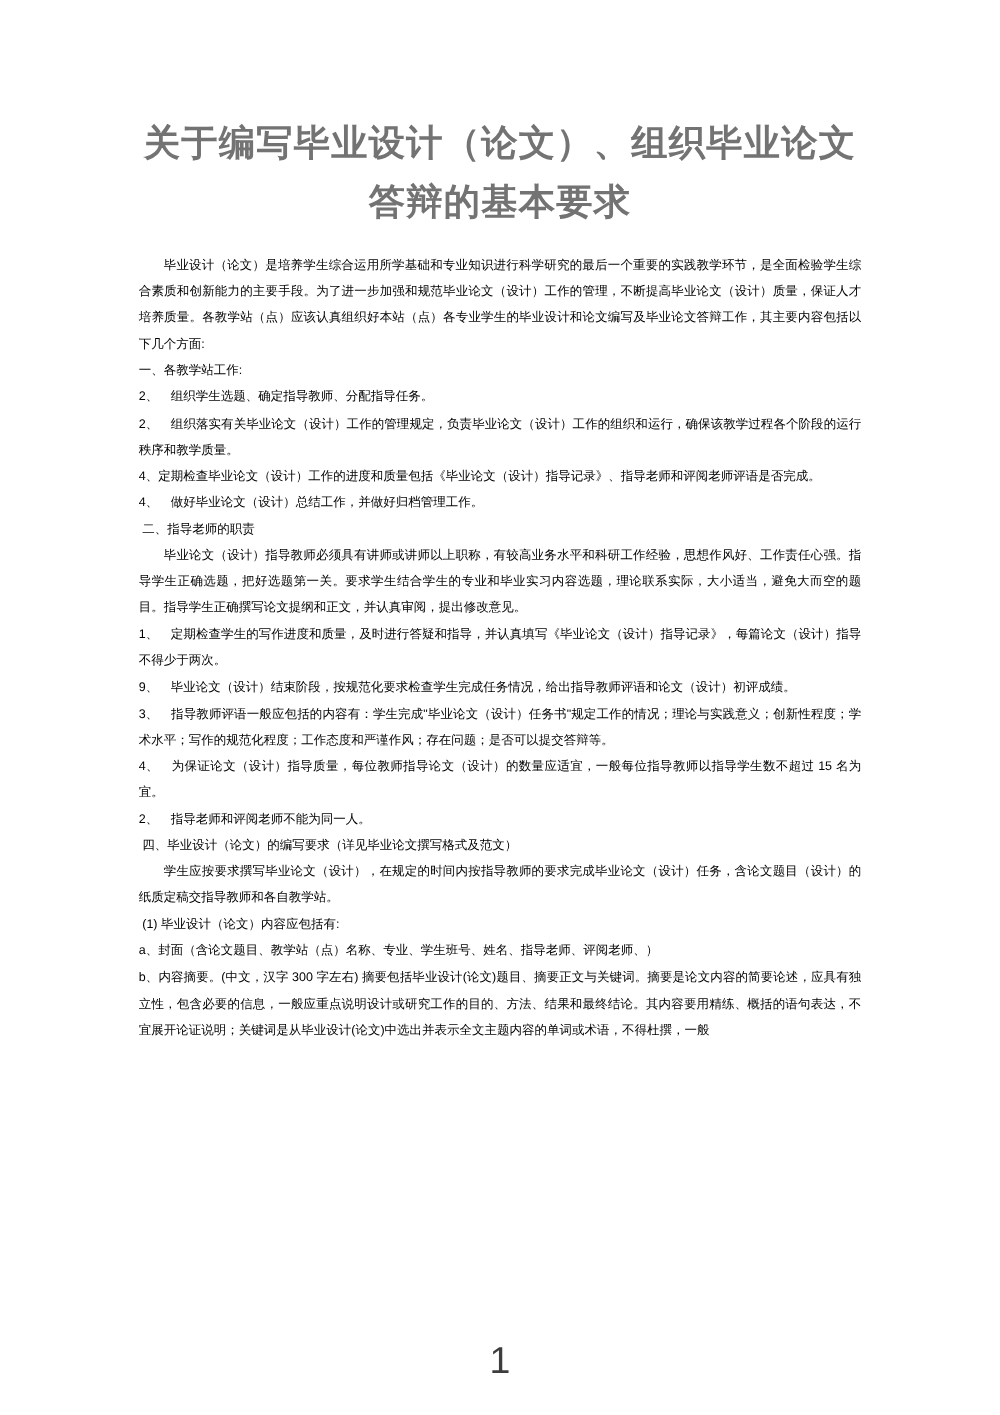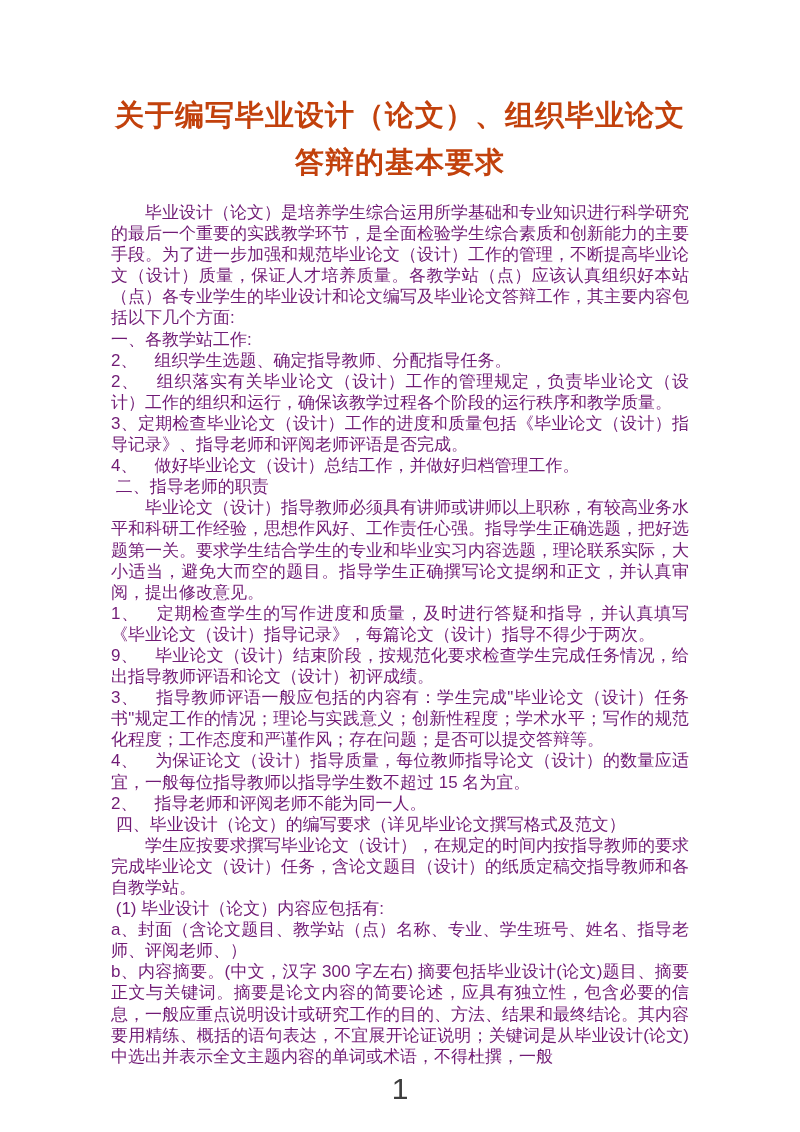--- a/index.html
+++ b/index.html
@@ -14,33 +14,33 @@
     background: #ffffff;
     overflow: hidden;
     font-family: "Liberation Sans", "DejaVu Sans", sans-serif;
   }
   .doc-title {
     margin: 92px 58px 0 58px;
     text-align: center;
     font-size: 29px;
     line-height: 47px;
     font-weight: 700;
-    color: #c2410c;
+    color: #737373;
     letter-spacing: 1px;
   }
   .doc-body {
     width: 578px;
     margin: 16px auto 0 auto;
   }
   .para {
     margin: 0;
-    font-size: 17px;
+    font-size: 10px;
     line-height: 21.1px;
     text-align: justify;
-    color: #701a75;
+    color: #000000;
   }
   .para.indent {
     text-indent: 2em;
   }
   .page-number {
     position: absolute;
     left: 0;
     right: 0;
     bottom: 26px;
     text-align: center;
@@ -57,21 +57,21 @@
   <h1 class="doc-title">
     <span style="display:block">关于编写毕业设计（论文）、组织毕业论文</span>
     <span style="display:block">答辩的基本要求</span>
   </h1>
 
   <div class="doc-body">
       <p class="para indent">毕业设计（论文）是培养学生综合运用所学基础和专业知识进行科学研究的最后一个重要的实践教学环节，是全面检验学生综合素质和创新能力的主要手段。为了进一步加强和规范毕业论文（设计）工作的管理，不断提高毕业论文（设计）质量，保证人才培养质量。各教学站（点）应该认真组织好本站（点）各专业学生的毕业设计和论文编写及毕业论文答辩工作，其主要内容包括以下几个方面:</p>
       <p class="para plain">一、各教学站工作:</p>
       <p class="para plain">2、　组织学生选题、确定指导教师、分配指导任务。</p>
       <p class="para plain">2、　组织落实有关毕业论文（设计）工作的管理规定，负责毕业论文（设计）工作的组织和运行，确保该教学过程各个阶段的运行秩序和教学质量。</p>
-      <p class="para plain">3、定期检查毕业论文（设计）工作的进度和质量包括《毕业论文（设计）指导记录》、指导老师和评阅老师评语是否完成。</p>
+      <p class="para plain">4、定期检查毕业论文（设计）工作的进度和质量包括《毕业论文（设计）指导记录》、指导老师和评阅老师评语是否完成。</p>
       <p class="para plain">4、　做好毕业论文（设计）总结工作，并做好归档管理工作。</p>
       <p class="para plain">&nbsp;二、指导老师的职责</p>
       <p class="para indent">毕业论文（设计）指导教师必须具有讲师或讲师以上职称，有较高业务水平和科研工作经验，思想作风好、工作责任心强。指导学生正确选题，把好选题第一关。要求学生结合学生的专业和毕业实习内容选题，理论联系实际，大小适当，避免大而空的题目。指导学生正确撰写论文提纲和正文，并认真审阅，提出修改意见。</p>
       <p class="para plain">1、　定期检查学生的写作进度和质量，及时进行答疑和指导，并认真填写《毕业论文（设计）指导记录》，每篇论文（设计）指导不得少于两次。</p>
       <p class="para plain">9、　毕业论文（设计）结束阶段，按规范化要求检查学生完成任务情况，给出指导教师评语和论文（设计）初评成绩。</p>
       <p class="para plain">3、　指导教师评语一般应包括的内容有：学生完成"毕业论文（设计）任务书"规定工作的情况；理论与实践意义；创新性程度；学术水平；写作的规范化程度；工作态度和严谨作风；存在问题；是否可以提交答辩等。</p>
       <p class="para plain">4、　为保证论文（设计）指导质量，每位教师指导论文（设计）的数量应适宜，一般每位指导教师以指导学生数不超过 15 名为宜。</p>
       <p class="para plain">2、　指导老师和评阅老师不能为同一人。</p>
       <p class="para plain">&nbsp;四、毕业设计（论文）的编写要求（详见毕业论文撰写格式及范文）</p>
       <p class="para indent">学生应按要求撰写毕业论文（设计），在规定的时间内按指导教师的要求完成毕业论文（设计）任务，含论文题目（设计）的纸质定稿交指导教师和各自教学站。</p>

